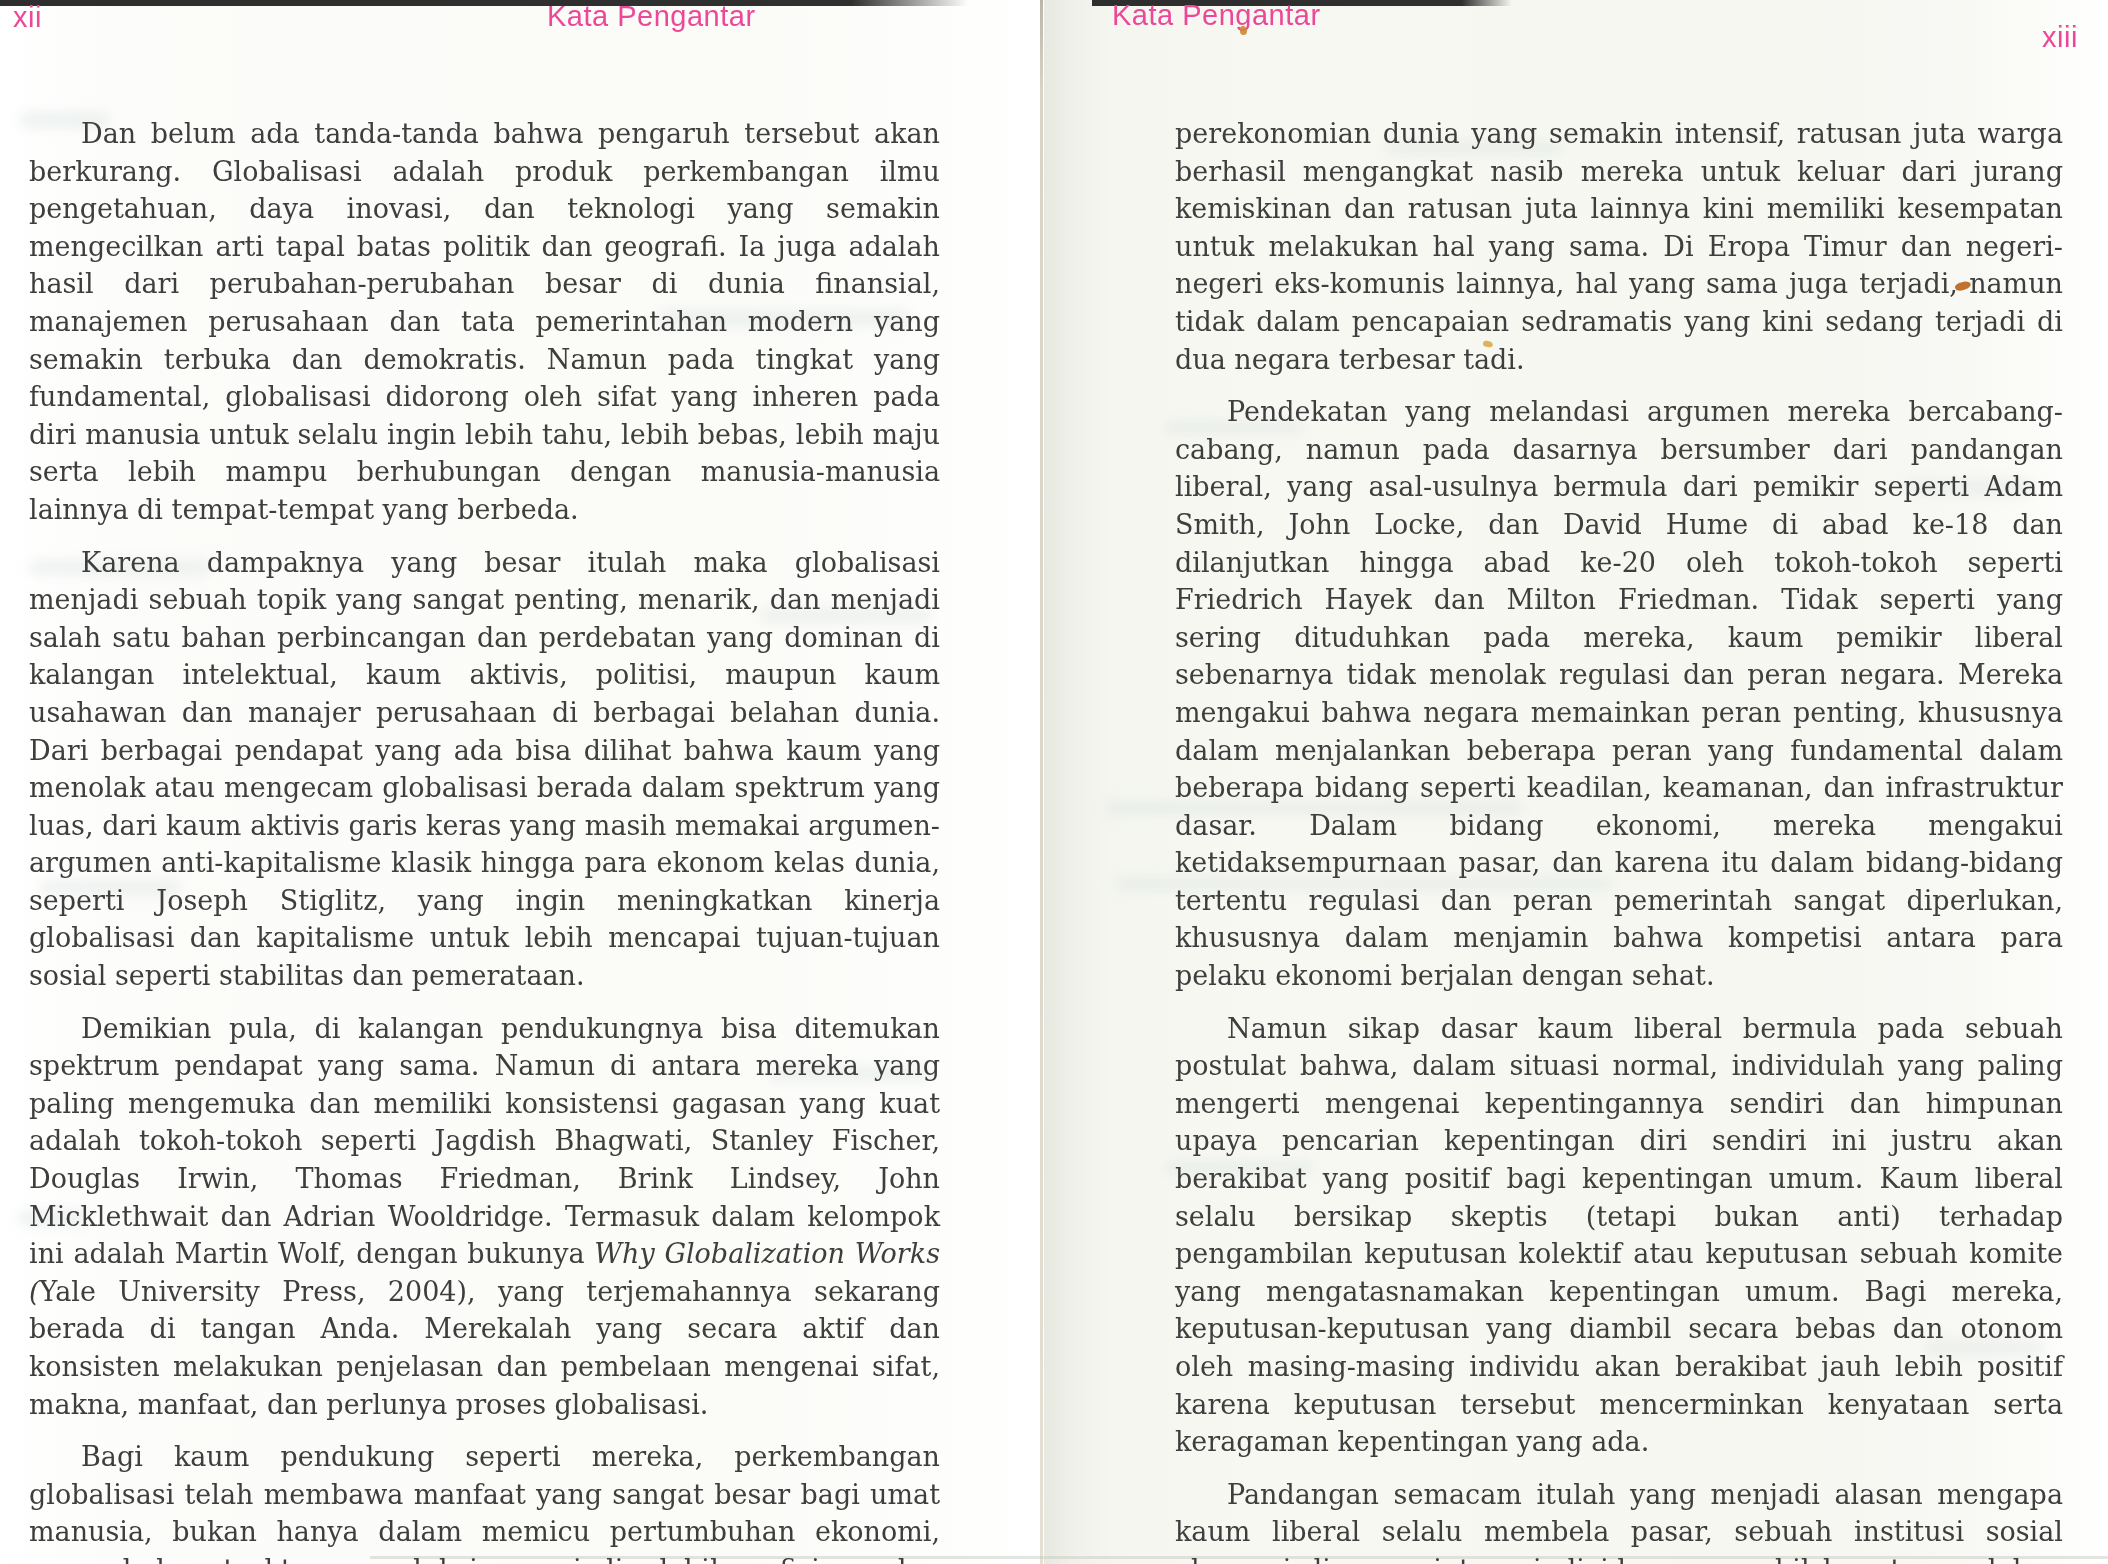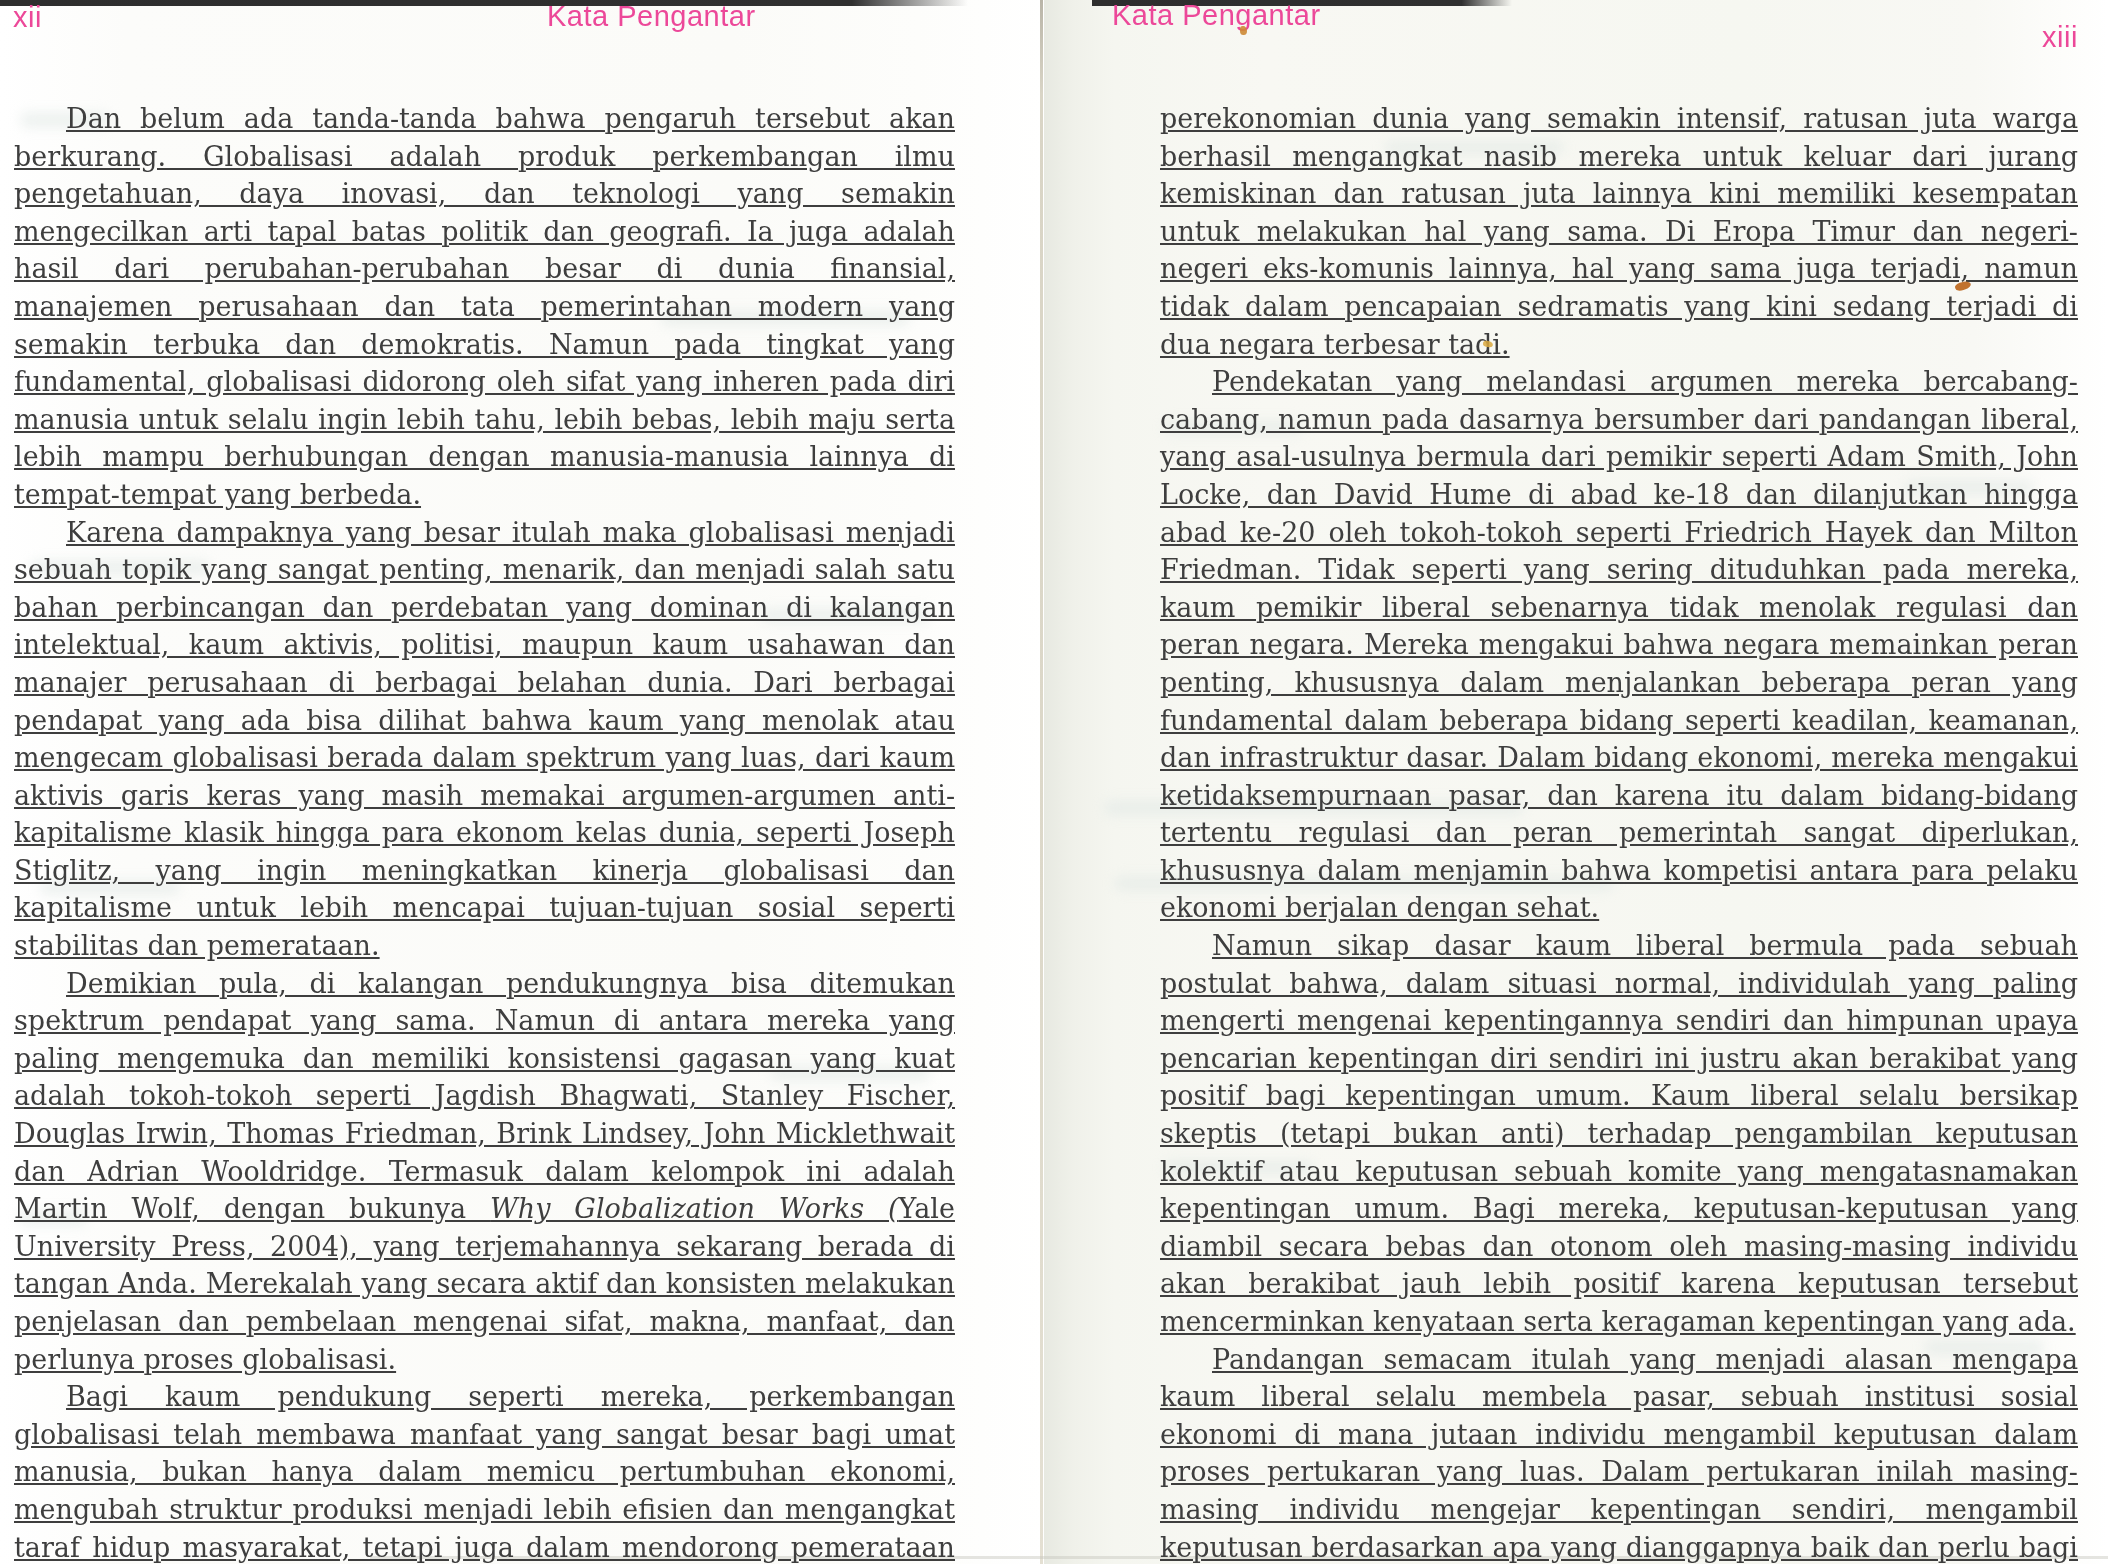--- a/index.html
+++ b/index.html
@@ -72,21 +72,21 @@
   .body-text {
     position: absolute;
     top: 100px;
     color: #3e3e3e;
     font-size: 27px;
     line-height: 37.6px;
     text-align: justify;
   }
   .body-text-left  { left: 14px;   width: 941px; }
   .body-text-right { left: 1160px; width: 918px; }
-  .para { margin: 0; padding: 0; text-decoration: underline; }
+  .para { margin: 15px; padding: 0; }
   .para.indent { text-indent: 52px; }
   .para em { font-style: italic; }
   .ghost {
     position: absolute;
     background: #dfe7e4;
     border-radius: 9px;
     filter: blur(6px);
     opacity: 0.5;
     pointer-events: none;
   }

